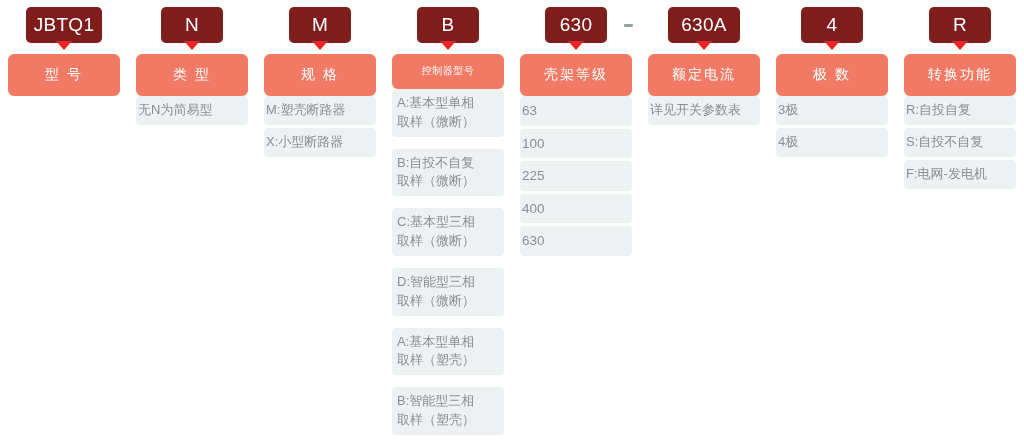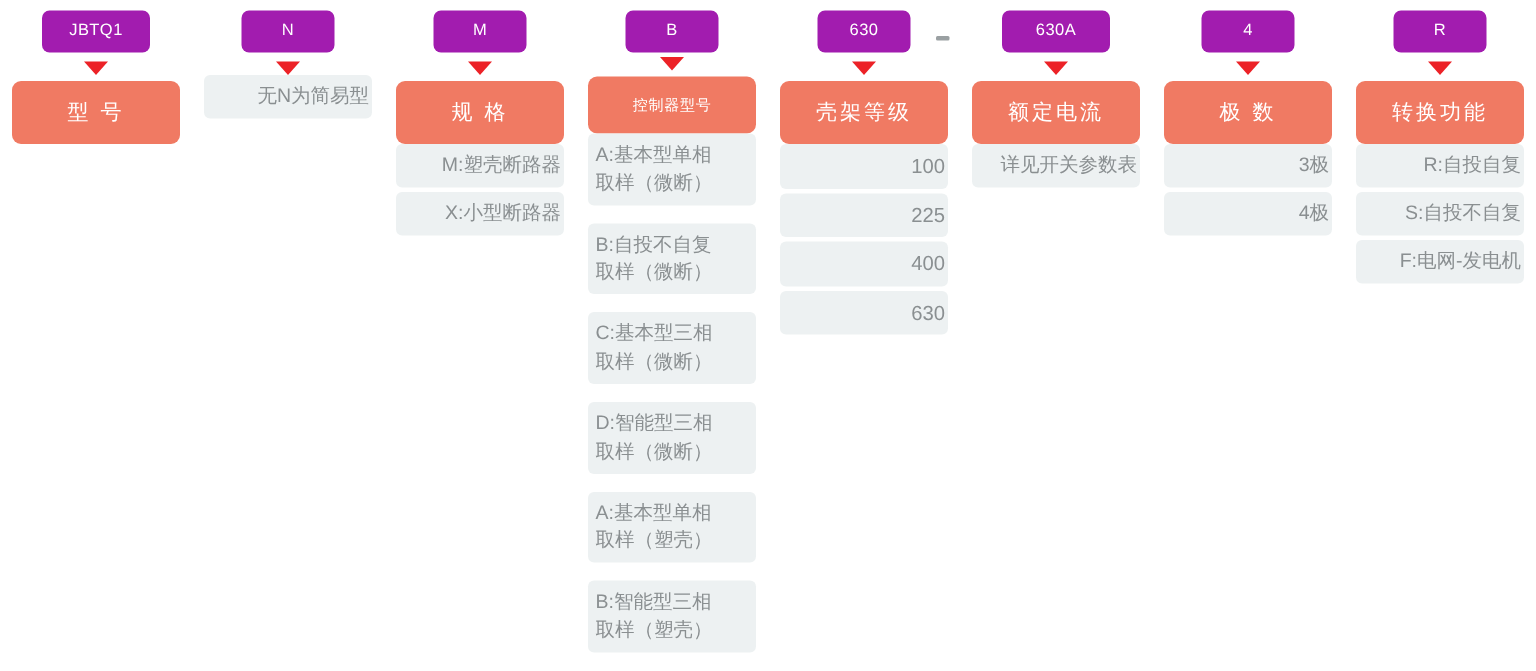--- a/index.html
+++ b/index.html
@@ -32,23 +32,23 @@
   
   .badge-slot {
     height: 38px;
     display: flex;
     align-items: flex-start;
     justify-content: center;
     padding-top: 7px;
     box-sizing: border-box;
   }
   .badge {
-    background: #a21caf;
+    background: #7f1d1d;
     color: #ffffff;
-    font-size: 11px;
+    font-size: 19px;
     line-height: 1;
     letter-spacing: 0.3px;
     border-radius: 5px;
     padding: 8px 0 9px 0;
     min-width: 62px;
     text-align: center;
     box-sizing: border-box;
     white-space: nowrap;
   }
   .badge.wide { min-width: 72px; padding-left: 8px; padding-right: 8px; }
@@ -86,21 +86,21 @@
     width: 112px;
     display: flex;
     flex-direction: column;
     align-items: stretch;
   }
   .opt {
     background: #edf1f2;
     color: #8a8f91;
     font-size: 13px;
     border-radius: 4px;
-    text-align: right;
+    text-align: left;
     padding: 5px 2px;
     box-sizing: border-box;
     line-height: 1.45;
     white-space: pre-line;
   }
   .opt.l1 { margin-bottom: 3px; }
   .opt.l2 { margin-bottom: 12px; text-align: left; padding-left: 5px; padding-right: 4px; }
   .opt.num { margin-bottom: 3px; font-size: 13.5px; }
 
   
@@ -124,20 +124,21 @@
         <div class="badge wide">JBTQ1</div>
       </div>
       <div class="arrow"></div>
       <div class="header-bar">型 号</div>
     </div>
     <div class="column" style="left: 128px;">
       <div class="badge-slot">
         <div class="badge">N</div>
       </div>
       <div class="arrow"></div>
+      <div class="header-bar">类 型</div>
       <div class="options">
         <div class="opt l1">无N为简易型</div>
       </div>
     </div>
     <div class="column" style="left: 256px;">
       <div class="badge-slot">
         <div class="badge">M</div>
       </div>
       <div class="arrow"></div>
       <div class="header-bar">规 格</div>
@@ -167,20 +168,21 @@
 取样（塑壳）</div>
       </div>
     </div>
     <div class="column" style="left: 512px;">
       <div class="badge-slot">
         <div class="badge">630</div>
       </div>
       <div class="arrow"></div>
       <div class="header-bar">壳架等级</div>
       <div class="options">
+        <div class="opt num">63</div>
         <div class="opt num">100</div>
         <div class="opt num">225</div>
         <div class="opt num">400</div>
         <div class="opt num">630</div>
       </div>
     </div>
     <div class="column" style="left: 640px;">
       <div class="badge-slot">
         <div class="badge wide">630A</div>
       </div>

